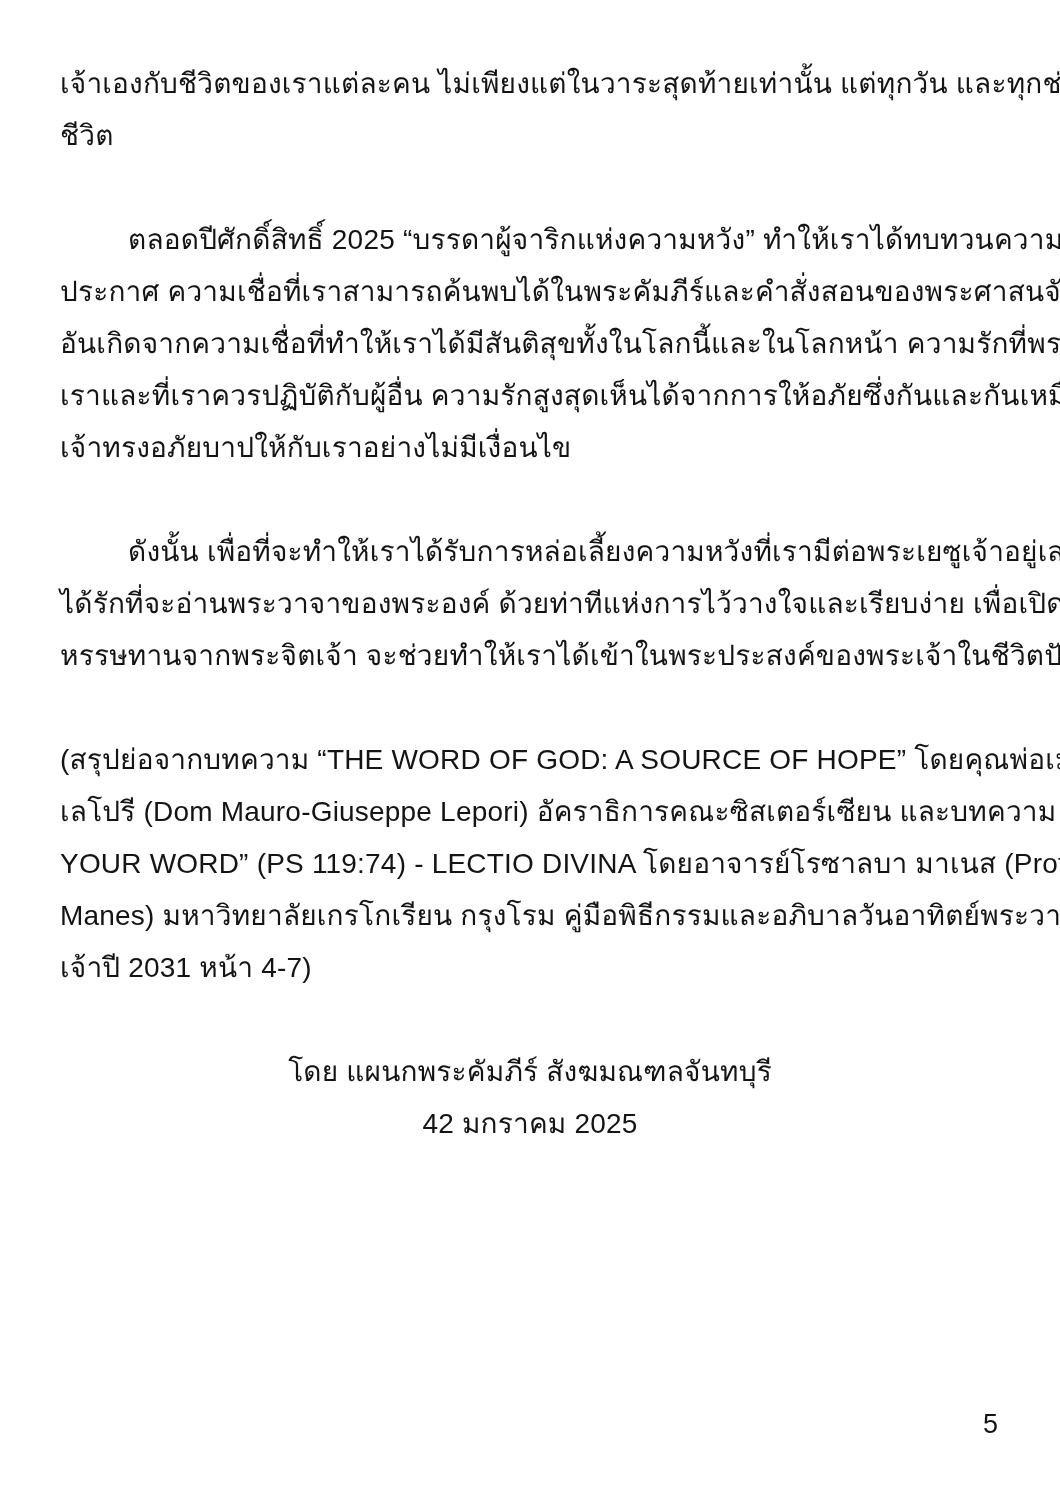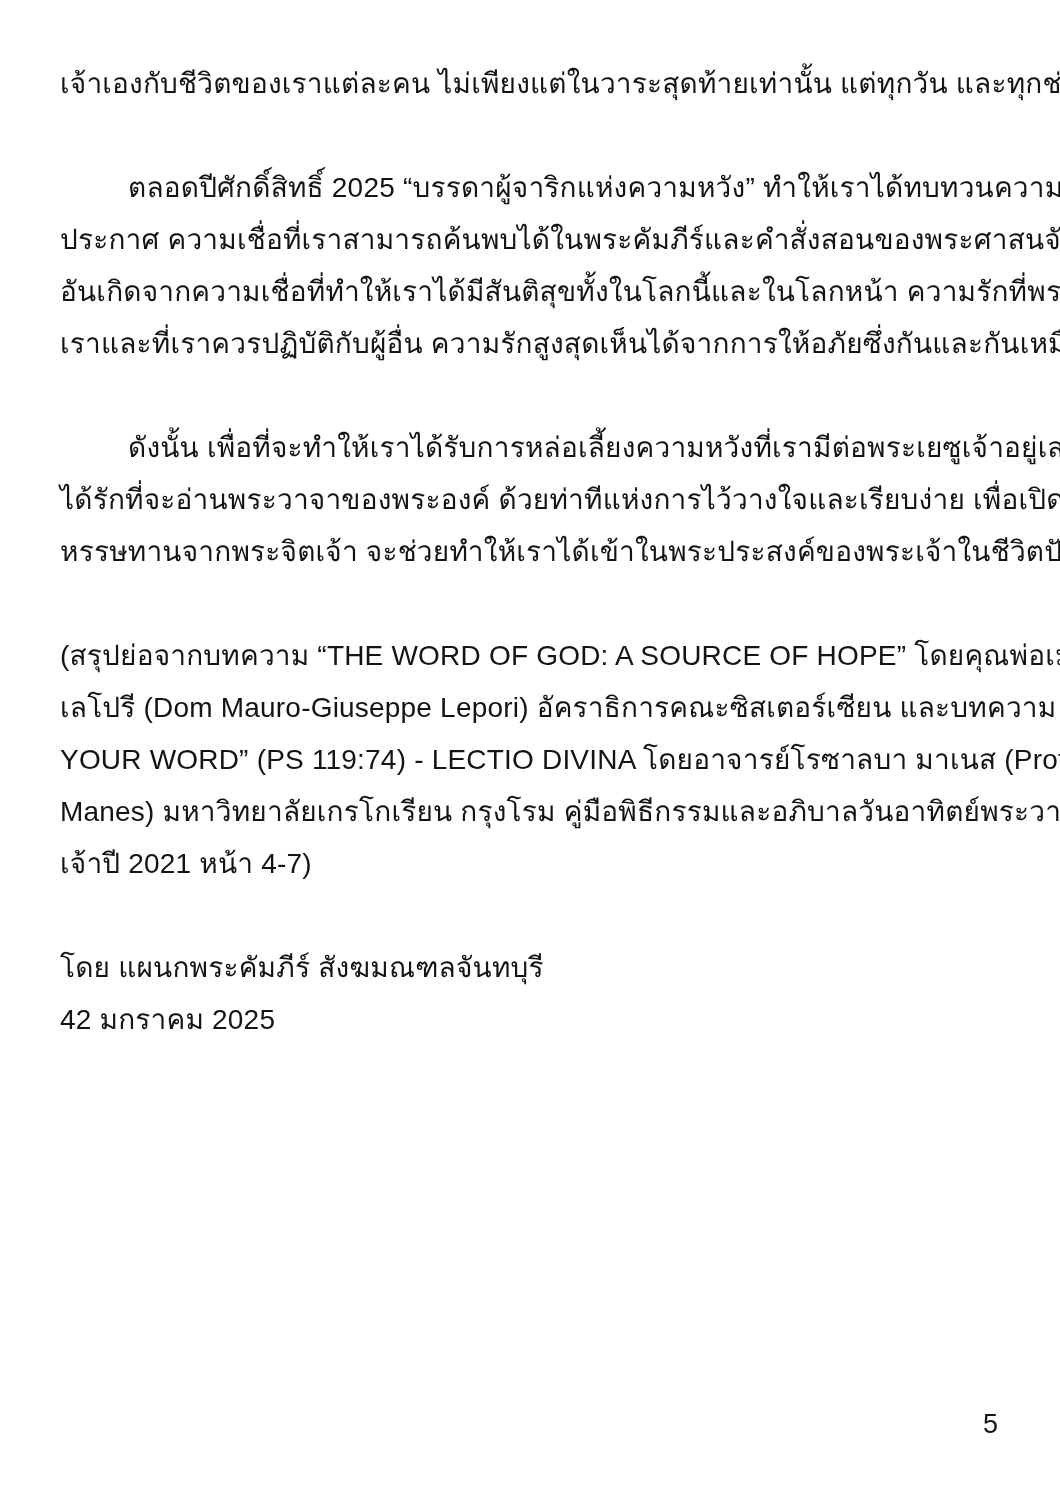--- a/index.html
+++ b/index.html
@@ -24,60 +24,63 @@
     font-size: 28px;
     line-height: 52px;
     white-space: nowrap;
     letter-spacing: 0.2px;
   }
   .line.indent {
     padding-left: 68px;
   }
   .center-block {
     margin-top: 0;
+    text-align: center;
   }
   .center-block .line {
     white-space: normal;
   }
   .page-number {
     position: absolute;
     top: 1408px;
     right: 62px;
     font-size: 27px;
     line-height: 32px;
   }
 </style>
 </head>
 <body>
 
 <div class="page">
 
   <div class="para">
     <div class="line">เจ้าเองกับชีวิตของเราแต่ละคน ไม่เพียงแต่ในวาระสุดท้ายเท่านั้น แต่ทุกวัน และทุกช่วงเวลาของ</div>
+    <div class="line">ชีวิต</div>
   </div>
 
   <div class="para">
     <div class="line indent">ตลอดปีศักดิ์สิทธิ์ 2025 “บรรดาผู้จาริกแห่งความหวัง” ทำให้เราได้ทบทวนความเชื่อที่เราได้</div>
     <div class="line">ประกาศ ความเชื่อที่เราสามารถค้นพบได้ในพระคัมภีร์และคำสั่งสอนของพระศาสนจักร ความหวัง</div>
     <div class="line">อันเกิดจากความเชื่อที่ทำให้เราได้มีสันติสุขทั้งในโลกนี้และในโลกหน้า ความรักที่พระเจ้าทรงมีต่อ</div>
     <div class="line">เราและที่เราควรปฏิบัติกับผู้อื่น ความรักสูงสุดเห็นได้จากการให้อภัยซึ่งกันและกันเหมือนดังที่พระ</div>
+    <div class="line">เจ้าทรงอภัยบาปให้กับเราอย่างไม่มีเงื่อนไข</div>
   </div>
 
   <div class="para">
     <div class="line indent">ดังนั้น เพื่อที่จะทำให้เราได้รับการหล่อเลี้ยงความหวังที่เรามีต่อพระเยซูเจ้าอยู่เสมอ ขอให้เรา</div>
     <div class="line">ได้รักที่จะอ่านพระวาจาของพระองค์ ด้วยท่าทีแห่งการไว้วางใจและเรียบง่าย เพื่อเปิดใจรับพระ</div>
     <div class="line">หรรษทานจากพระจิตเจ้า จะช่วยทำให้เราได้เข้าในพระประสงค์ของพระเจ้าในชีวิตปัจจุบันของเรา</div>
   </div>
 
   <div class="para">
     <div class="line">(สรุปย่อจากบทความ “THE WORD OF GOD: A SOURCE OF HOPE” โดยคุณพ่อเมาโร-จูเซปเป้</div>
     <div class="line">เลโปรี (Dom Mauro-Giuseppe Lepori) อัคราธิการคณะซิสเตอร์เซียน และบทความ “I HOPE IN</div>
     <div class="line">YOUR WORD” (PS 119:74) - LECTIO DIVINA โดยอาจารย์โรซาลบา มาเนส (Prof. Rosalba</div>
     <div class="line">Manes) มหาวิทยาลัยเกรโกเรียน กรุงโรม คู่มือพิธีกรรมและอภิบาลวันอาทิตย์พระวาจาของพระ</div>
-    <div class="line">เจ้าปี 2021 หน้า 4-7)</div>
+    <div class="line">เจ้าปี 2031 หน้า 4-7)</div>
   </div>
 
   <div class="center-block">
     <div class="line">โดย แผนกพระคัมภีร์ สังฆมณฑลจันทบุรี</div>
     <div class="line">42 มกราคม 2025</div>
   </div>
 
   <div class="page-number">5</div>
 
 </div>

